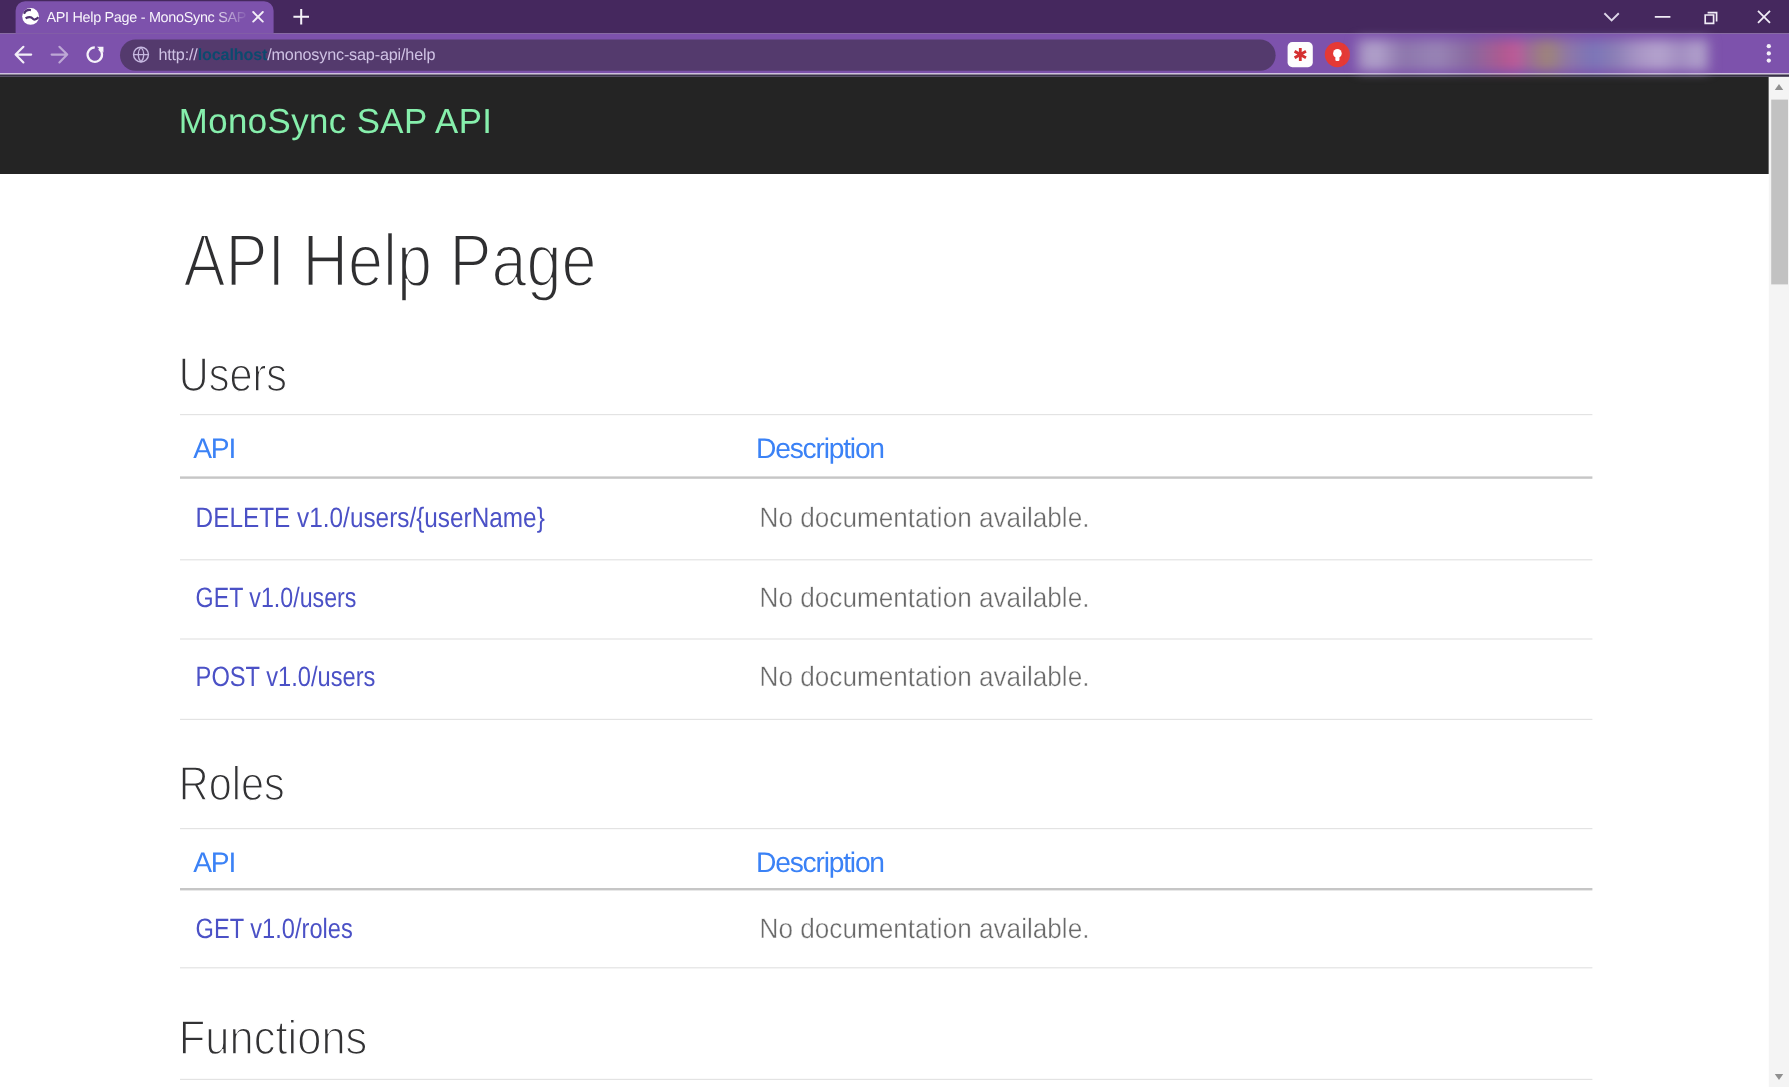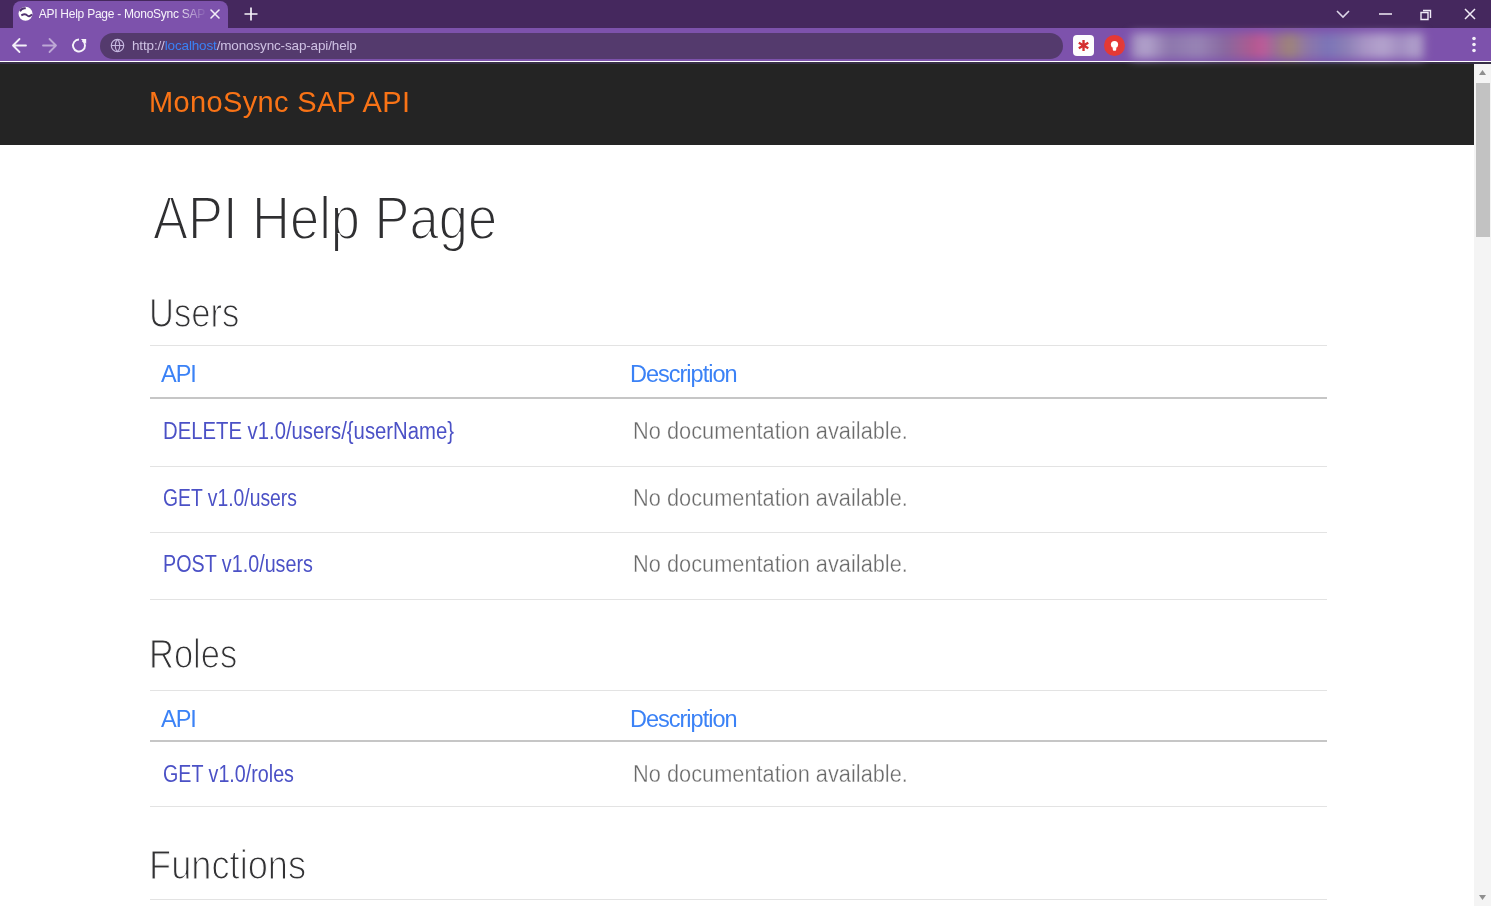--- a/index.html
+++ b/index.html
@@ -13,37 +13,37 @@
   border-radius:8px 8px 0 0; }
 #tabtitle { position:absolute; left:25.7px; top:6px; width:172px; height:15px; font-size:12px; letter-spacing:-0.25px;
   color:#f7f4fb; white-space:nowrap; overflow:hidden;
   -webkit-mask-image:linear-gradient(90deg,#000 80%,rgba(0,0,0,0) 98%); }
 #toolbar { position:absolute; top:28px; left:0; width:1491px; height:33px; background:#7d52ac; }
 #chromeline1 { position:absolute; top:59px; left:0; width:1491px; height:2px; background:#7d52ac; }
 #chromeline2 { position:absolute; top:61.5px; left:0; width:1491px; height:2.5px; background:#372f47; }
 #omnibox { position:absolute; top:33px; left:100px; width:963px; height:26px; background:#543a6d;
   border-radius:13px; }
 #url { position:absolute; left:132px; top:39.2px; font-size:13.5px; color:#cfc2e4; line-height:1; white-space:nowrap; letter-spacing:-0.15px;}
-#url b { color:#3b82f6; font-weight:normal; }
+#url b { color:#0c4a6e; font-weight:bold; }
 .ext1 { position:absolute; left:1073px; top:35px; width:21px; height:21px; background:#fdfdfd;
   border-radius:4px; }
 .ext2 { position:absolute; left:1104px; top:35px; width:21px; height:21px; background:#e53935;
   border-radius:50%; }
 #blurband { position:absolute; left:1131px; top:33px; width:294px; height:26px; }
 #blurband .g { position:absolute; left:0; top:0; width:293px; height:26px;
   background:linear-gradient(90deg,#9f8abc 0%,#b3a3cc 5%,#8d76ac 13%,#9884b5 23%,#88689f 32%,#b1598f 42%,#c05a9a 45%,#9a6f96 49%,#9f8577 54%,#8f77a8 60%,#7b74b8 67%,#8a7eb5 73%,#a995c5 80%,#b4a3cd 86%,#a18cc0 92%,#b1a0cc 97%,#a48fc0 100%);
   filter:blur(5px); }
 
 #scrollbar { position:absolute; top:64px; right:0; width:17px; height:842px; background:#f4f4f4; }
 #sb-thumb { position:absolute; top:19px; left:1.5px; width:14px; height:154px; background:#c2c2c2; }
 
 
 #page { position:absolute; top:64px; left:0; width:1474px; height:842px; background:#fff; }
 #navbar { position:absolute; top:0; left:0; width:1474px; height:81px; background:#242424; }
-#brand { position:absolute; left:149px; top:23.6px; font-size:29px; color:#f97316; line-height:1; white-space:nowrap; letter-spacing:0.35px;}
+#brand { position:absolute; left:149px; top:23.6px; font-size:29px; color:#86efac; line-height:1; white-space:nowrap; letter-spacing:0.35px;}
 
 .thin-xl { font-size:62px; color:#2f2f31; -webkit-text-stroke:1.9px #fff; }
 .thin-lg { font-size:40px; color:#323234; -webkit-text-stroke:1.2px #fff; }
 .thin-md { font-size:23.3px; color:#696969; -webkit-text-stroke:0.35px #fff; }
 .link { font-size:23.3px; color:#4b51c6; }
 .th { font-size:23.5px; color:#3b82f6; letter-spacing:-1px; }
 .abs { position:absolute; line-height:1; white-space:nowrap; transform-origin:0 0; }
 .hline { position:absolute; left:150px; width:1177px; background:#e3e3e3; height:1px; }
 .hline2 { position:absolute; left:150px; width:1177px; background:#c6c6c6; height:2px; }
 </style>

